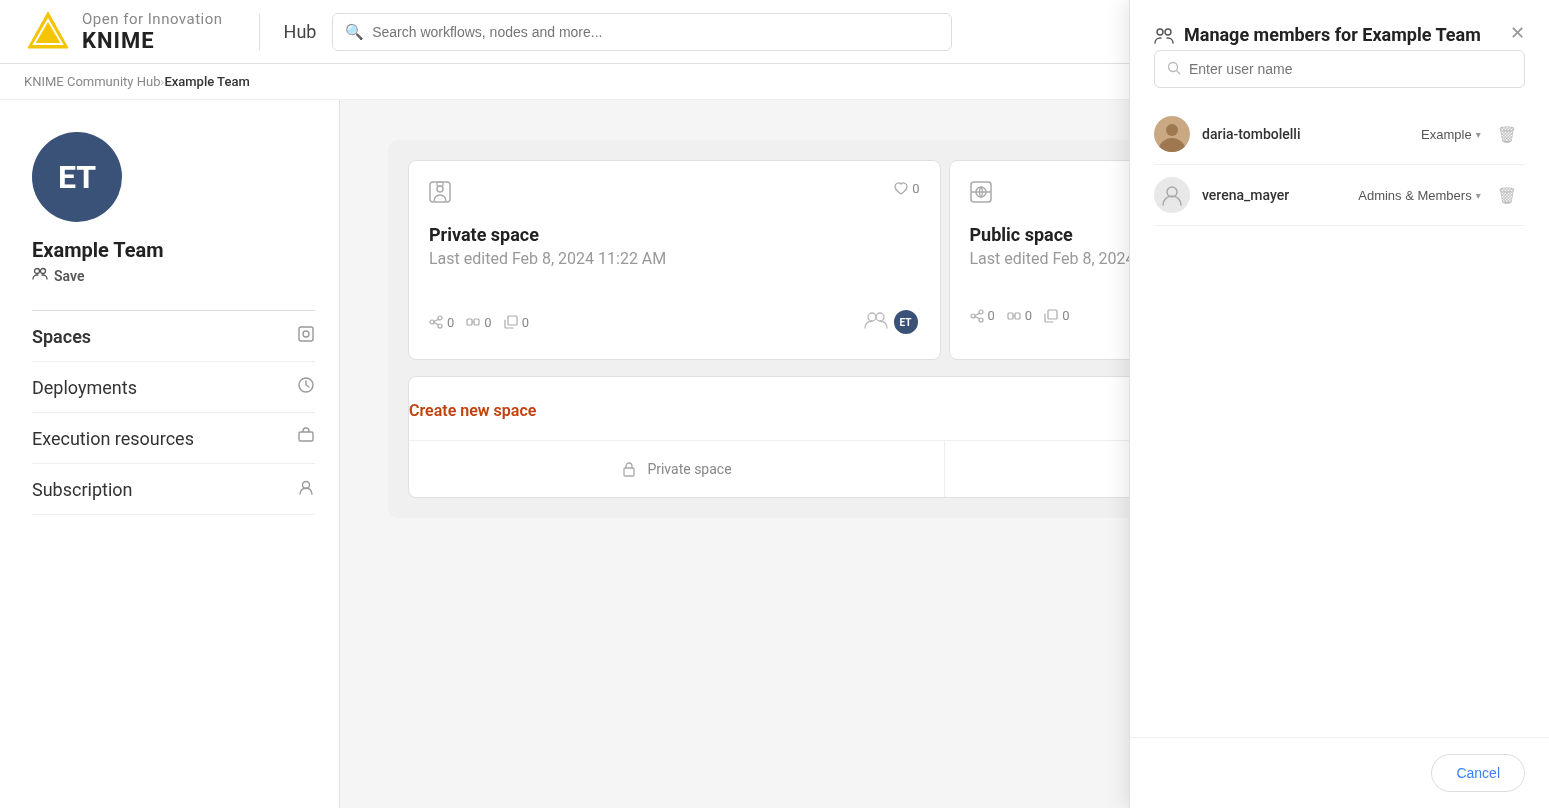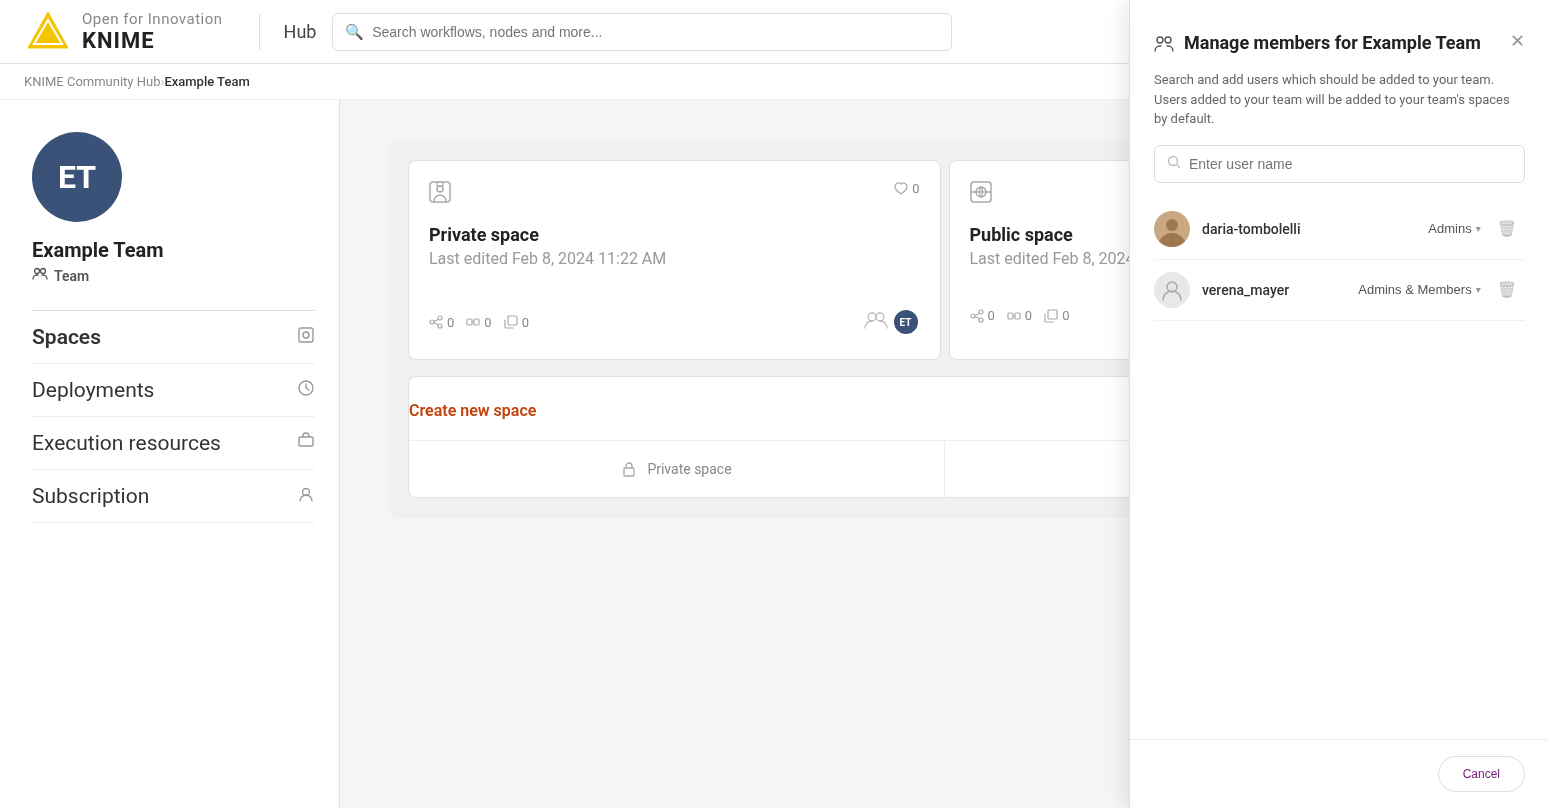--- a/index.html
+++ b/index.html
@@ -53,21 +53,21 @@
     .team-type { display: flex; align-items: center; gap: 6px; font-size: 14px; color: #555; font-weight: 600; margin-bottom: 24px; }
     .team-type-icon { font-size: 15px; }
     .sidebar-divider { border: none; border-top: 1px solid #ddd; margin-bottom: 0; }
 
     .sidebar-nav { margin-top: 0; }
     .sidebar-nav-item {
       display: flex; align-items: center; justify-content: space-between;
       padding: 14px 0; border-bottom: 1px solid #eee; cursor: pointer;
       font-size: 15px; color: #333;
     }
-    .sidebar-nav-item .nav-label { font-size: 21px; }
+    .sidebar-nav-item .nav-label { font-size: 18px; }
     .sidebar-nav-item .nav-icon { color: #999; font-size: 16px; }
     .sidebar-nav-item.active { font-weight: 600; }
 
     
     .main-content {
       flex: 1; overflow-y: auto; padding: 40px 40px 40px 48px; background: #f5f5f5;
     }
     .page-title { font-size: 28px; font-weight: 700; color: #222; margin-bottom: 32px; }
 
     .spaces-grid { display: grid; grid-template-columns: 1fr 1fr; gap: 0; margin-bottom: 0; }
@@ -105,21 +105,21 @@
     .create-space-option:first-child { border-right: 1px solid #eee; }
 
     
     .panel-overlay {
       position: fixed; top: 0; right: 0; width: 420px; height: 100vh;
       background: #fff; border-left: 1px solid #e0e0e0;
       box-shadow: -4px 0 20px rgba(0,0,0,0.1);
       display: flex; flex-direction: column; z-index: 100;
     }
     .panel-header {
-      padding: 32px 24px 0 24px;
+      padding: 24px 24px 0 24px;
       display: flex; align-items: flex-start; justify-content: space-between;
     }
     .panel-header-left { display: flex; align-items: flex-start; gap: 10px; }
     .panel-team-icon { font-size: 18px; color: #555; margin-top: 2px; }
     .panel-title { font-size: 18px; font-weight: 700; color: #222; }
     .panel-close {
       background: none; border: none; cursor: pointer; font-size: 18px; color: #999;
       padding: 0; line-height: 1;
     }
     .panel-description { padding: 12px 24px 16px 24px; font-size: 13px; color: #666; line-height: 1.5; }
@@ -146,21 +146,21 @@
     }
     .member-role-chevron { font-size: 10px; color: #999; }
     .member-delete { background: none; border: none; cursor: pointer; color: #bbb; font-size: 16px; padding: 4px 8px; }
 
     .panel-footer {
       padding: 16px 24px; border-top: 1px solid #eee;
       display: flex; align-items: center; justify-content: flex-end; gap: 12px;
     }
     .btn-cancel {
       background: #fff; border: 1px solid #ddd; border-radius: 20px;
-      padding: 10px 24px; font-size: 12px; color: #701a75; cursor: pointer;
+      padding: 10px 24px; font-size: 14px; color: #3b82f6; cursor: pointer;
     }
     .btn-save {
       background: #f5c400; border: none; border-radius: 20px;
       padding: 10px 24px; font-size: 14px; font-weight: 700; color: #333; cursor: pointer;
     }
   </style>
 </head>
 <body>
 
 <nav class="topnav">
@@ -197,21 +197,21 @@
     <div class="team-name">Example Team</div>
     <div class="team-type">
       <span class="team-type-icon">
         <svg width="16" height="16" viewBox="0 0 16 16" fill="none" xmlns="http://www.w3.org/2000/svg">
           <circle cx="5" cy="5" r="2.5" stroke="#555" stroke-width="1.3"></circle>
           <circle cx="11" cy="5" r="2.5" stroke="#555" stroke-width="1.3"></circle>
           <path d="M1 13c0-2.2 1.8-4 4-4h1" stroke="#555" stroke-width="1.3" stroke-linecap="round"></path>
           <path d="M15 13c0-2.2-1.8-4-4-4h-1" stroke="#555" stroke-width="1.3" stroke-linecap="round"></path>
         </svg>
       </span>
-      <span>Team</span>
+      <span>Save</span>
     </div>
     <hr class="sidebar-divider">
     <nav class="sidebar-nav">
       <div class="sidebar-nav-item active">
         <span class="nav-label">Spaces</span>
         <span class="nav-icon">
           <svg width="18" height="18" viewBox="0 0 18 18" fill="none">
               <rect x="2" y="2" width="14" height="14" rx="2" stroke="#999" stroke-width="1.4"></rect>
               <circle cx="9" cy="9" r="3" stroke="#999" stroke-width="1.4"></circle>
             </svg>
@@ -385,21 +385,20 @@
               <circle cx="6" cy="6" r="3" stroke="#555" stroke-width="1.4"></circle>
               <circle cx="14" cy="6" r="3" stroke="#555" stroke-width="1.4"></circle>
               <path d="M1 17c0-2.8 2.2-5 5-5h1" stroke="#555" stroke-width="1.4" stroke-linecap="round"></path>
               <path d="M19 17c0-2.8-2.2-5-5-5h-1" stroke="#555" stroke-width="1.4" stroke-linecap="round"></path>
             </svg>
         </span>
         <span class="panel-title">Manage members for Example Team</span>
       </div>
       <button class="panel-close">✕</button>
     </div>
-    <p class="panel-description">Search and add users which should be added to your team. Users added to your team will be added to your team's spaces by default.</p>
 
     <div class="panel-search">
       <span class="panel-search-icon">
         <svg width="14" height="14" viewBox="0 0 14 14" fill="none">
             <circle cx="6" cy="6" r="4.5" stroke="#bbb" stroke-width="1.3"></circle>
             <path d="M9.5 9.5l3 3" stroke="#bbb" stroke-width="1.3" stroke-linecap="round"></path>
           </svg>
       </span>
       <input type="text" placeholder="Enter user name" style="">
     </div>
@@ -409,21 +408,21 @@
       <div class="member-row">
         <div class="member-avatar">
           <svg width="36" height="36" viewBox="0 0 36 36" fill="none">
             <circle cx="18" cy="18" r="18" fill="#c9a882"></circle>
             <circle cx="18" cy="14" r="6" fill="#a07850"></circle>
             <path d="M4 36c0-7.7 6.3-14 14-14s14 6.3 14 14" fill="#a07850"></path>
           </svg>
         </div>
         <span class="member-name">daria-tombolelli</span>
         <button class="member-role-select">
-          <span>Admins</span>
+          <span>Example</span>
           <span class="member-role-chevron">▾</span>
         </button>
         <button class="member-delete">🗑</button>
       </div>
 
       <div class="member-row">
         <div class="member-avatar" style="background:#e8e8e8;">
           <svg width="22" height="22" viewBox="0 0 22 22" fill="none">
               <circle cx="11" cy="8" r="5" stroke="#aaa" stroke-width="1.5"></circle>
               <path d="M2 21c0-5 4-9 9-9s9 4 9 9" stroke="#aaa" stroke-width="1.5" stroke-linecap="round"></path>

